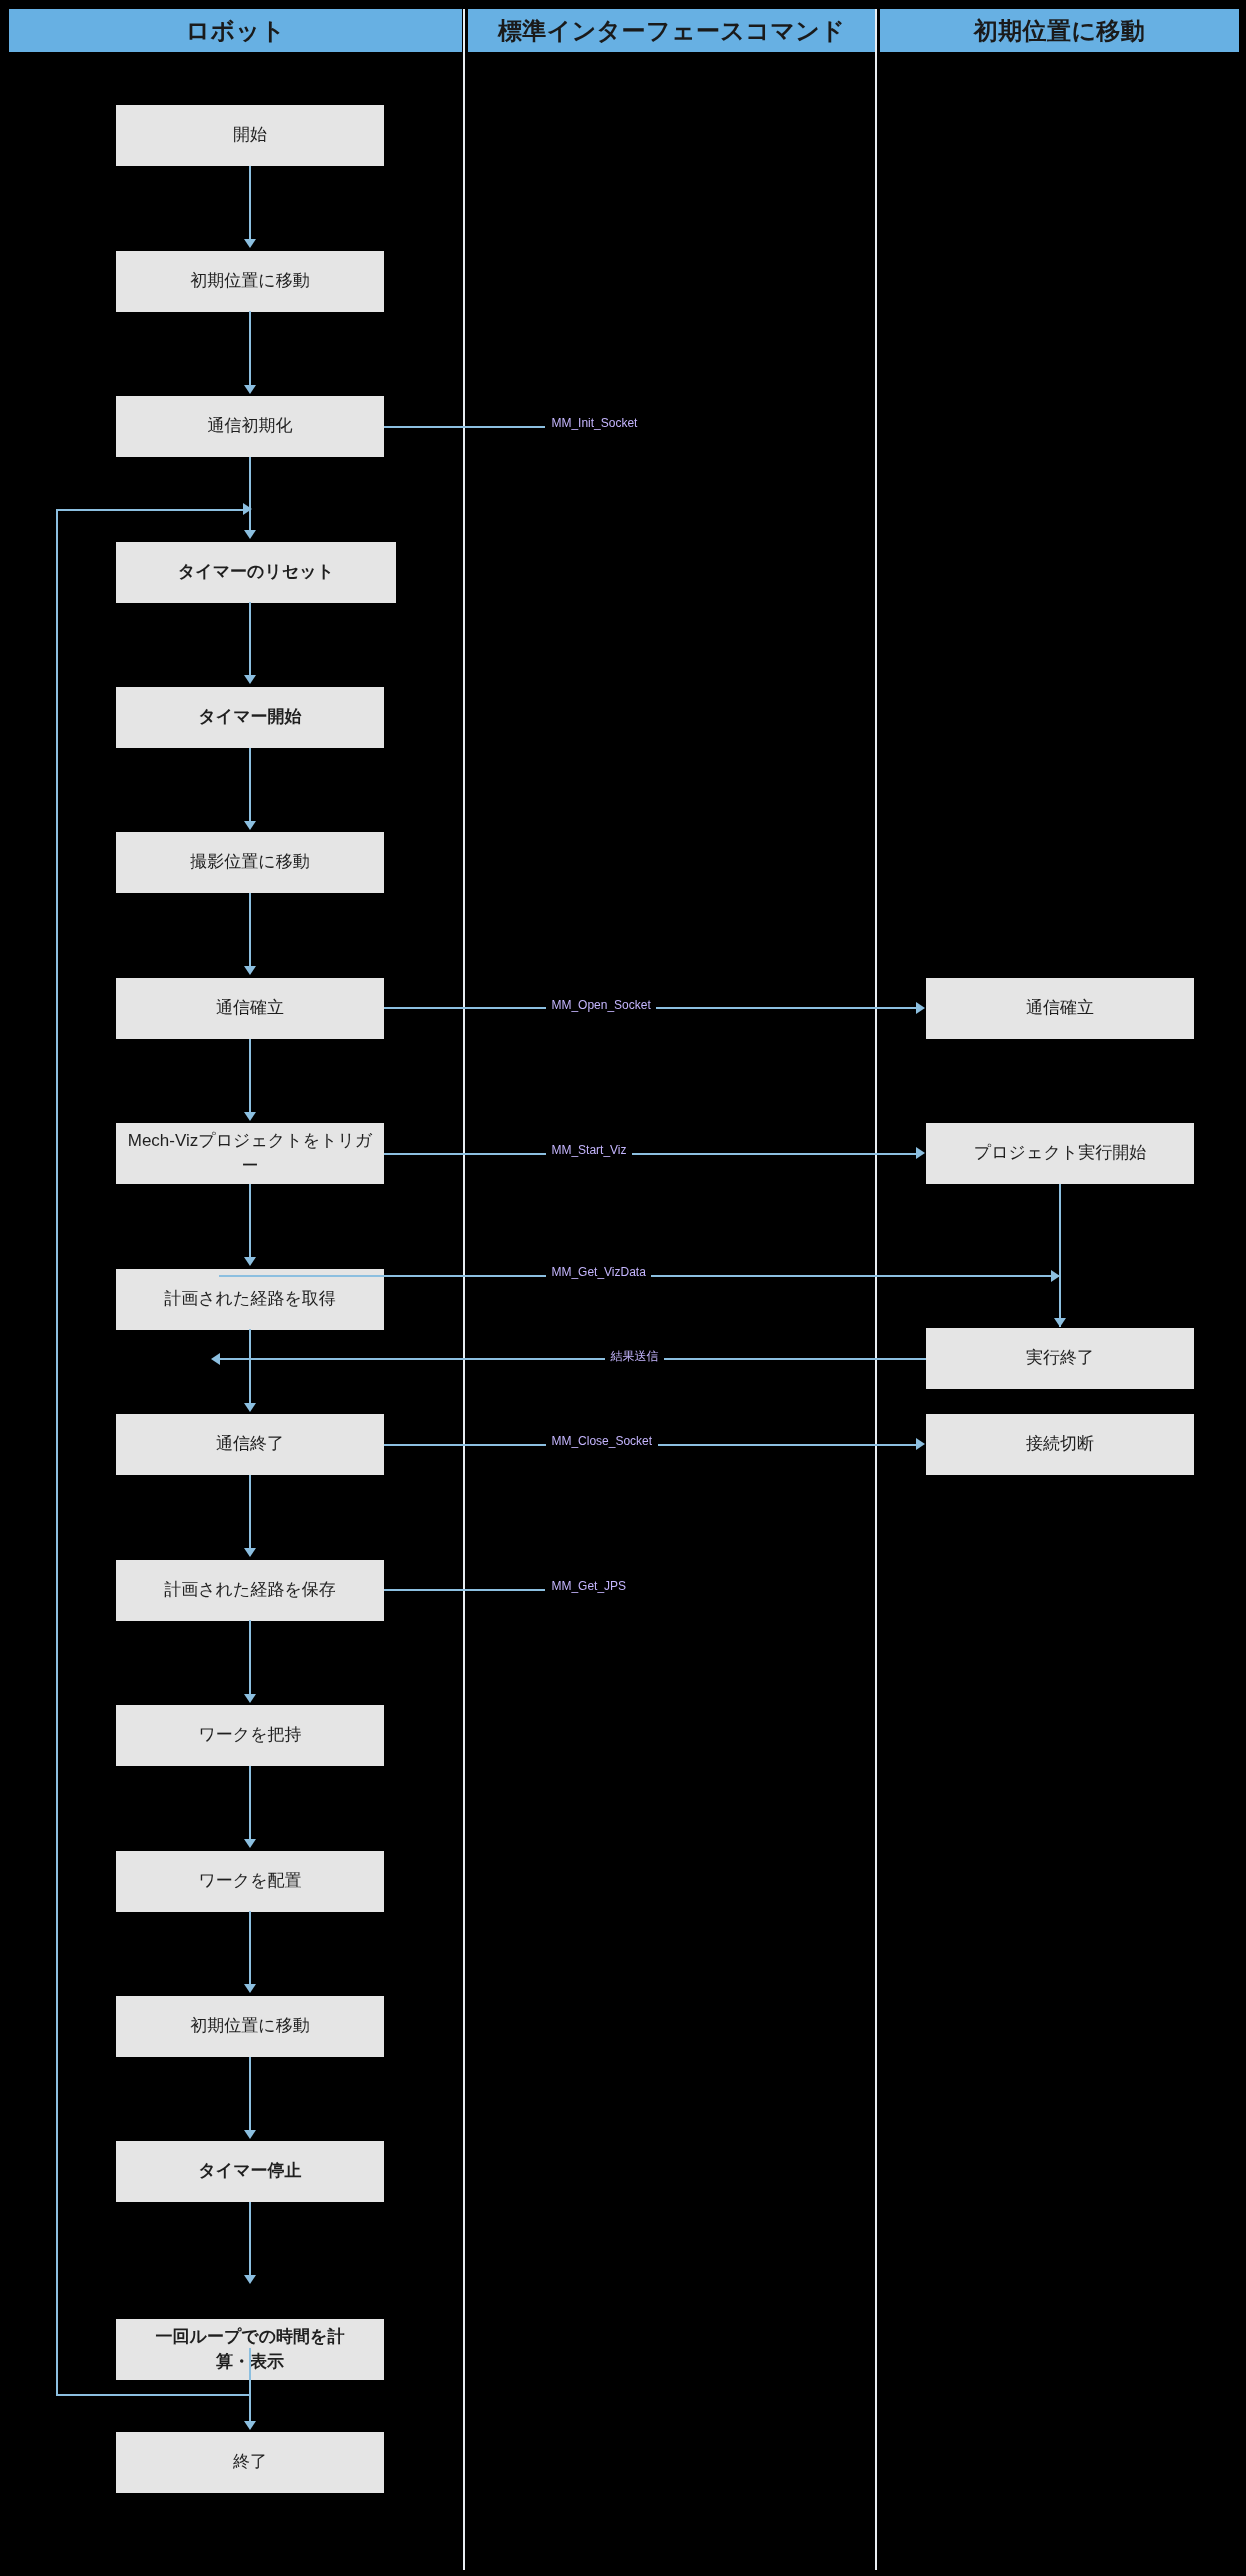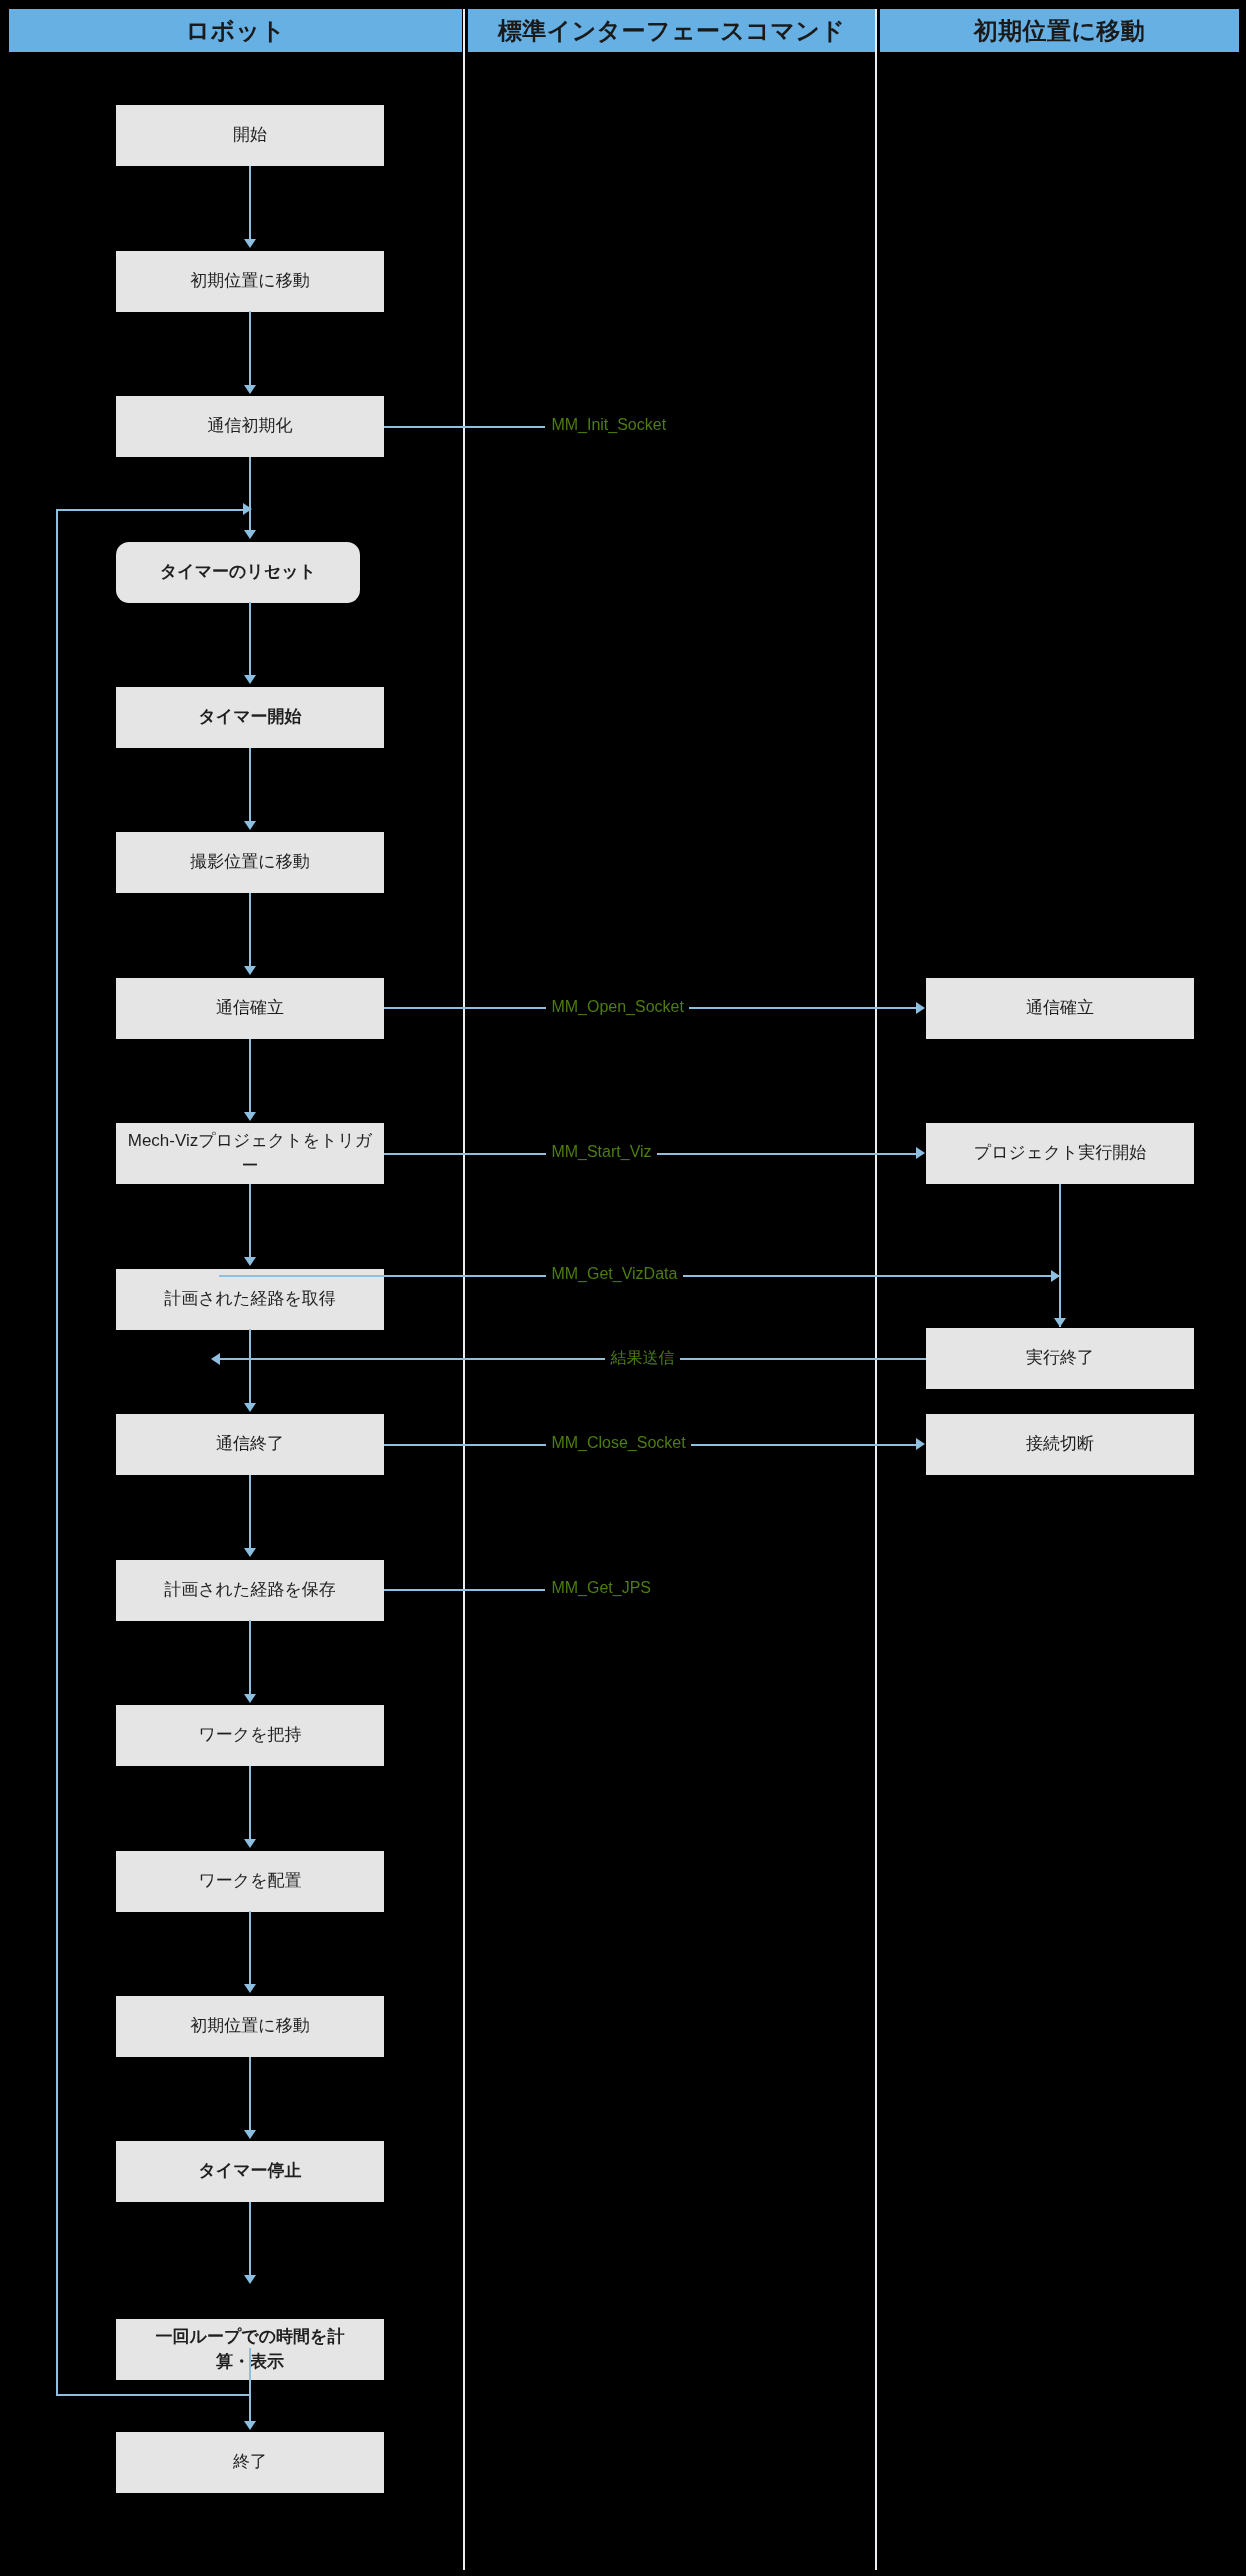--- a/index.html
+++ b/index.html
@@ -24,21 +24,21 @@
   .arrow-down{position:absolute;width:0;height:0;
       border-left:6.2px solid transparent;border-right:6.2px solid transparent;
       border-top:9.8px solid #8cbfe0;}
   .arrow-right{position:absolute;width:0;height:0;
       border-top:6.2px solid transparent;border-bottom:6.2px solid transparent;
       border-left:9.8px solid #8cbfe0;}
   .arrow-left{position:absolute;width:0;height:0;
       border-top:6.2px solid transparent;border-bottom:6.2px solid transparent;
       border-right:9.8px solid #8cbfe0;}
 
-  .edge-label{position:absolute;color:#4d7c0f;font-size:16px;
+  .edge-label{position:absolute;color:#c4b5fd;font-size:12px;
       background:#000;padding:0 5.4px;white-space:nowrap;}
 </style>
 </head>
 <body>
 
 <div id="canvas">
 
   <div class="lane-header" style="left:9px;width:453px;">
     <span>ロボット</span>
   </div>
@@ -57,21 +57,21 @@
   </div>
 
   <div class="node" style="left:116px;top:251px;width:268px;height:61px;">
     <span>初期位置に移動</span>
   </div>
 
   <div class="node" style="left:116px;top:396px;width:268px;height:61px;">
     <span>通信初期化</span>
   </div>
 
-  <div class="node bold" style="left:116px;top:542px;width:244px;height:61px;border-radius:13px;">
+  <div class="node bold" style="left:116px;top:542px;width:280px;height:61px;">
     <span>タイマーのリセット</span>
   </div>
 
   <div class="node bold" style="left:116px;top:687px;width:268px;height:61px;">
     <span>タイマー開始</span>
   </div>
 
   <div class="node" style="left:116px;top:832px;width:268px;height:61px;">
     <span>撮影位置に移動</span>
   </div>

